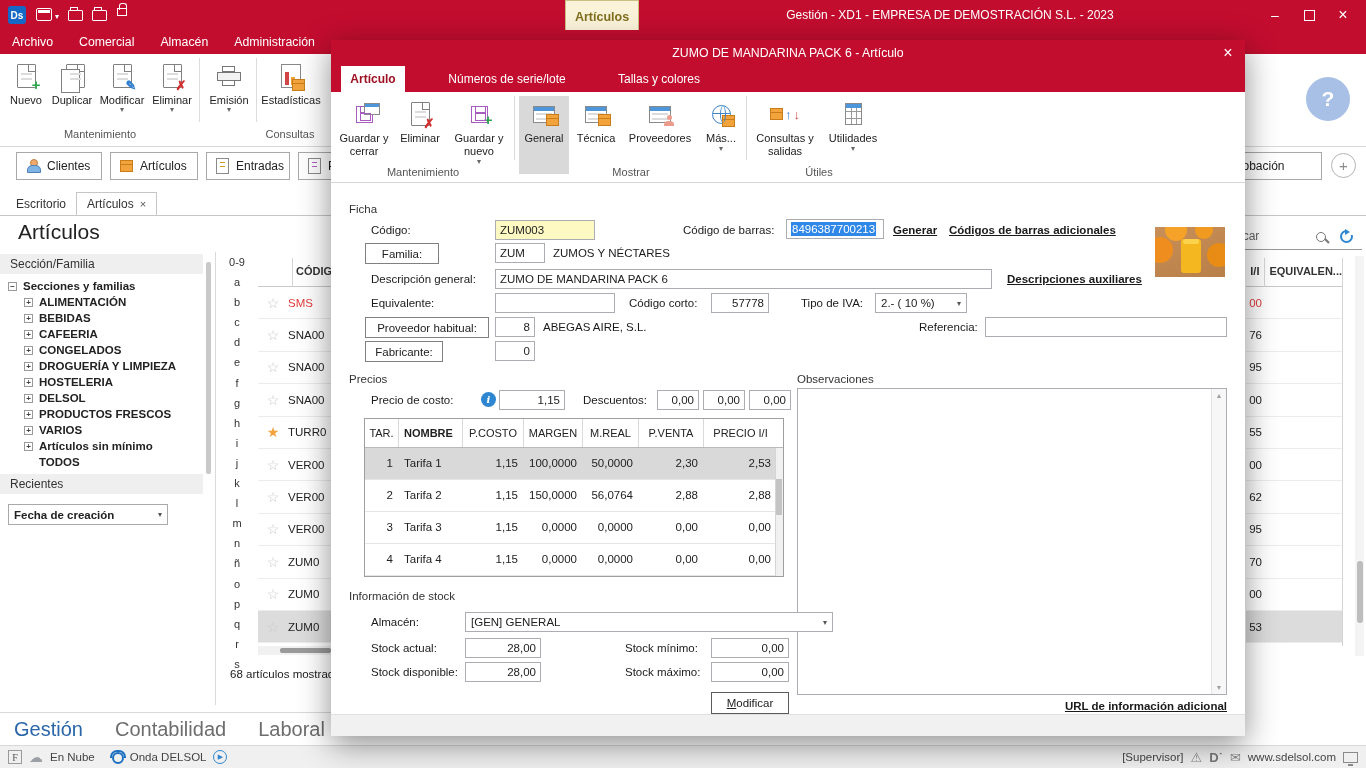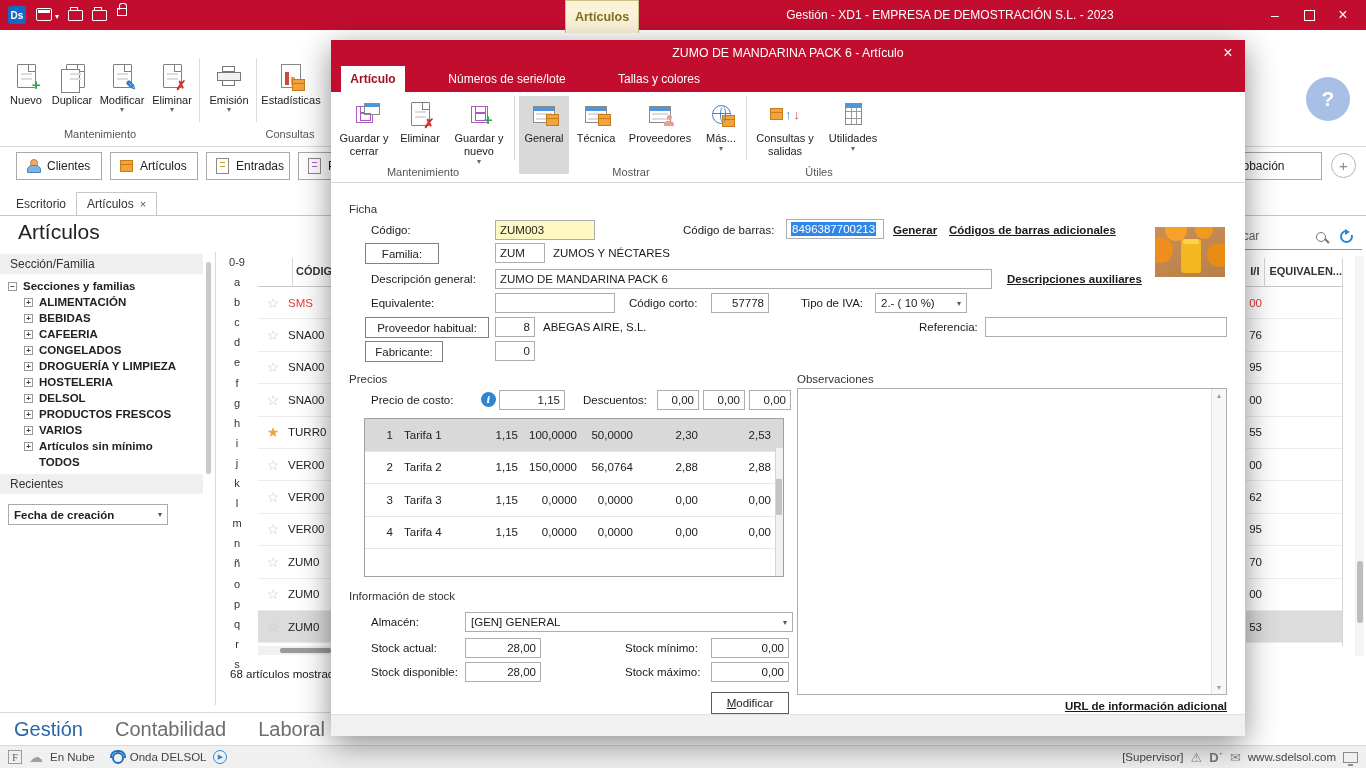--- a/index.html
+++ b/index.html
@@ -210,20 +210,26 @@
         <div class="lock"></div>
       </div>
     <div class="abs wtitle">Gestión - XD1 - EMPRESA DE DEMOSTRACIÓN S.L. - 2023</div>
     <div class="abs wbtn min" style="left:1262px"></div>
     <div class="abs wbtn max" style="left:1296px"></div>
     <div class="abs wbtn cls" style="left:1330px"></div>
   </div>
 
   <div class="abs ylwtab">Artículos</div>
 
+  <div class="abs menubar">
+    <span>Archivo</span>
+    <span>Comercial</span>
+    <span>Almacén</span>
+    <span>Administración</span>
+  </div>
 
   <div class="abs ribbon">
     <div class="rbtn" style="left:4px;width:44px">
       <div class="ric">
           <div class="doc">
             <div class="dl"></div>
             <span class="badge b-plus"></span>
           </div>
         </div>
       <span>Nuevo</span>
@@ -662,20 +668,29 @@
     <div class="sechead" style="left:18px;top:333px">Precios</div>
     <span class="lbl" style="left:40px;top:354px">Precio de costo:</span>
     <div class="inf" style="left:150px;top:352px"></div>
     <div class="field num" style="left:168px;top:350px;width:66px">1,15</div>
     <span class="lbl" style="left:252px;top:354px">Descuentos:</span>
     <div class="field num" style="left:326px;top:350px;width:42px">0,00</div>
     <div class="field num" style="left:372px;top:350px;width:42px">0,00</div>
     <div class="field num" style="left:418px;top:350px;width:42px">0,00</div>
 
     <div class="ptable">
+      <div class="phrow">
+        <span style="width:34px">TAR.</span>
+        <span style="width:64px;font-weight:700;justify-content:flex-start;padding-left:5px">NOMBRE</span>
+        <span style="width:61px">P.COSTO</span>
+        <span style="width:59px">MARGEN</span>
+        <span style="width:56px">M.REAL</span>
+        <span style="width:65px">P.VENTA</span>
+        <span style="width:73px">PRECIO I/I</span>
+      </div>
       <div class="prow sel">
         <span style="width:34px">1</span>
         <span style="width:64px;text-align:left;padding-left:5px">Tarifa 1</span>
         <span style="width:61px">1,15</span>
         <span style="width:59px">100,0000</span>
         <span style="width:56px">50,0000</span>
         <span style="width:65px">2,30</span>
         <span style="width:73px">2,53</span>
       </div>
       <div class="prow">
@@ -713,21 +728,21 @@
     <div class="sechead" style="left:466px;top:333px">Observaciones</div>
     <div class="obsbox">
       <div class="obsscroll">
           <span>▲</span>
           <span>▼</span>
         </div>
     </div>
 
     <div class="sechead" style="left:18px;top:550px">Información de stock</div>
     <span class="lbl" style="left:40px;top:576px">Almacén:</span>
-    <div class="selbox" style="left:134px;top:572px;width:328px">
+    <div class="selbox" style="left:134px;top:572px;width:368px">
       <span>[GEN] GENERAL</span>
         <span class="cr"></span>
     </div>
     <span class="lbl" style="left:40px;top:602px">Stock actual:</span>
     <div class="field num" style="left:134px;top:598px;width:76px">28,00</div>
     <span class="lbl" style="left:294px;top:602px">Stock mínimo:</span>
     <div class="field num" style="left:380px;top:598px;width:78px">0,00</div>
     <span class="lbl" style="left:40px;top:626px">Stock disponible:</span>
     <div class="field num" style="left:134px;top:622px;width:76px">28,00</div>
     <span class="lbl" style="left:294px;top:626px">Stock máximo:</span>

